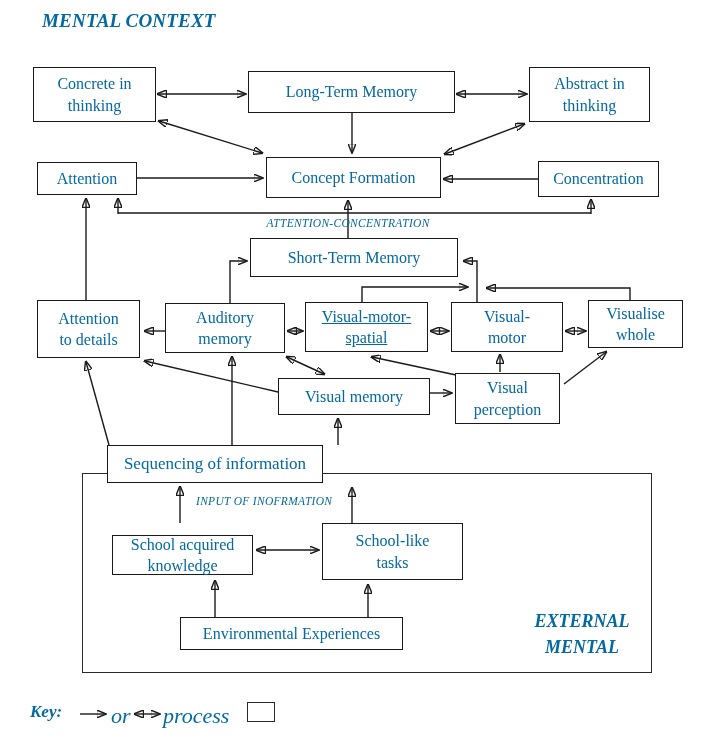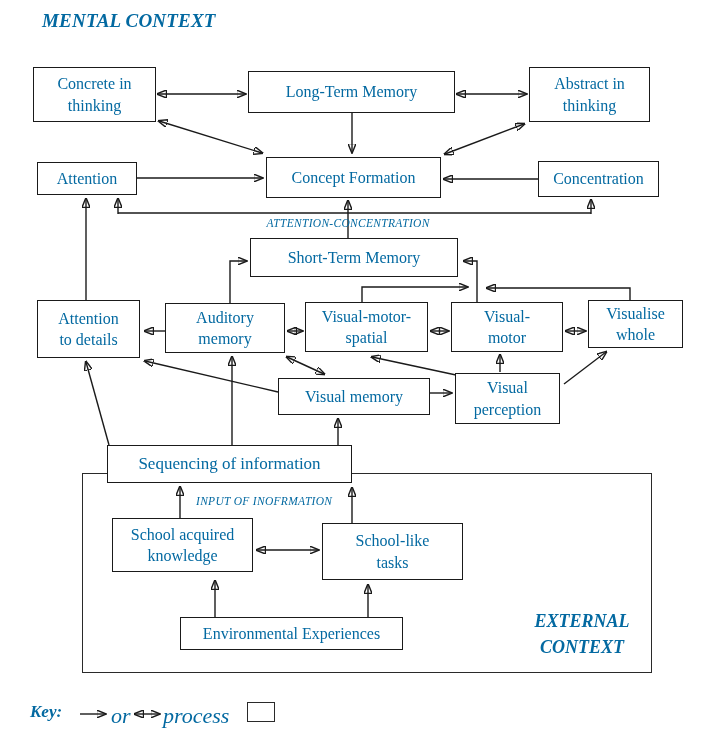--- a/index.html
+++ b/index.html
@@ -118,60 +118,60 @@
     </div>
 
   <div class="box" style="left:37px;top:300px;width:103px;height:58px;">
       <span>Attention
 to details</span>
     </div>
   <div class="box" style="left:165px;top:303px;width:120px;height:50px;">
       <span>Auditory
 memory</span>
     </div>
-  <div class="box" style="left:305px;top:302px;width:123px;height:50px;">
+  <div class="box" style="left:305px;top:302px;width:123px;height:50px;text-decoration:underline;">
       <span>Visual-motor-
 spatial</span>
     </div>
   <div class="box" style="left:451px;top:302px;width:112px;height:50px;">
       <span>Visual-
 motor</span>
     </div>
   <div class="box" style="left:588px;top:300px;width:95px;height:48px;">
       <span>Visualise
 whole</span>
     </div>
 
   <div class="box" style="left:278px;top:378px;width:152px;height:37px;">
       <span>Visual memory</span>
     </div>
   <div class="box" style="left:455px;top:373px;width:105px;height:51px;">
       <span>Visual
 perception</span>
     </div>
 
-  <div class="box bigcell" style="left:107px;top:445px;width:245px;height:38px;text-align:center;">
+  <div class="box bigcell" style="left:107px;top:445px;width:216px;height:38px;text-align:center;">
       <span>Sequencing of information</span>
     </div>
 
   <div class="lbl caps-lbl" style="left:196px;top:495px;">INPUT OF INOFRMATION</div>
 
-  <div class="box" style="left:112px;top:518px;width:141px;height:54px;">
+  <div class="box" style="left:112px;top:535px;width:141px;height:40px;">
       <span>School acquired
 knowledge</span>
     </div>
   <div class="box" style="left:322px;top:523px;width:141px;height:57px;">
       <span>School-like
 tasks</span>
     </div>
   <div class="box" style="left:180px;top:617px;width:223px;height:33px;">
       <span>Environmental Experiences</span>
     </div>
 
   <div class="lbl ext-lbl" style="left:518px;top:608px;width:128px;">EXTERNAL
-CONTEXT</div>
+MENTAL</div>
 
   <div class="lbl key-bold" style="left:30px;top:702px;">Key:</div>
   <div class="lbl key-it" style="left:111px;top:703px;">or</div>
   <div class="lbl key-it" style="left:163px;top:703px;">process</div>
   <div class="frame" style="left:247px;top:702px;width:28px;height:20px;"></div>
 
 </div>
 
 </body></html>

